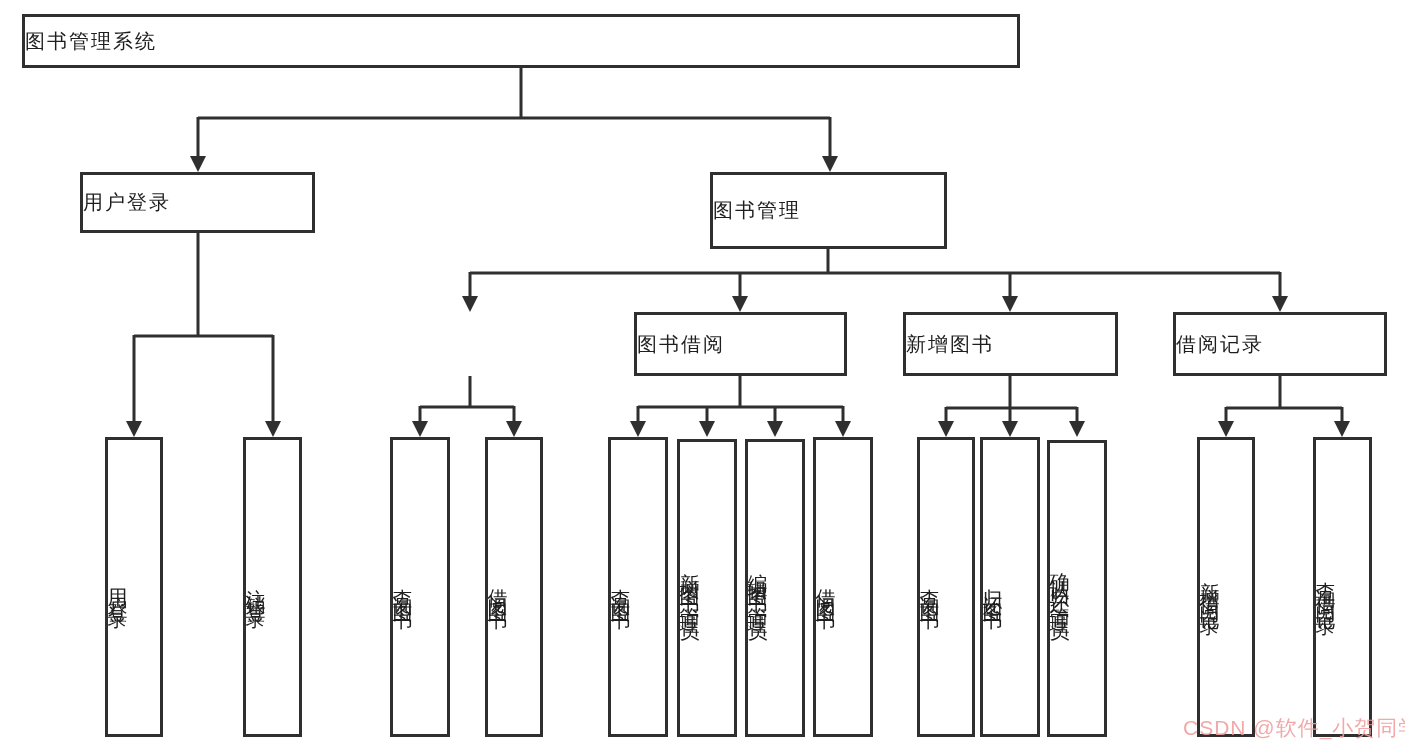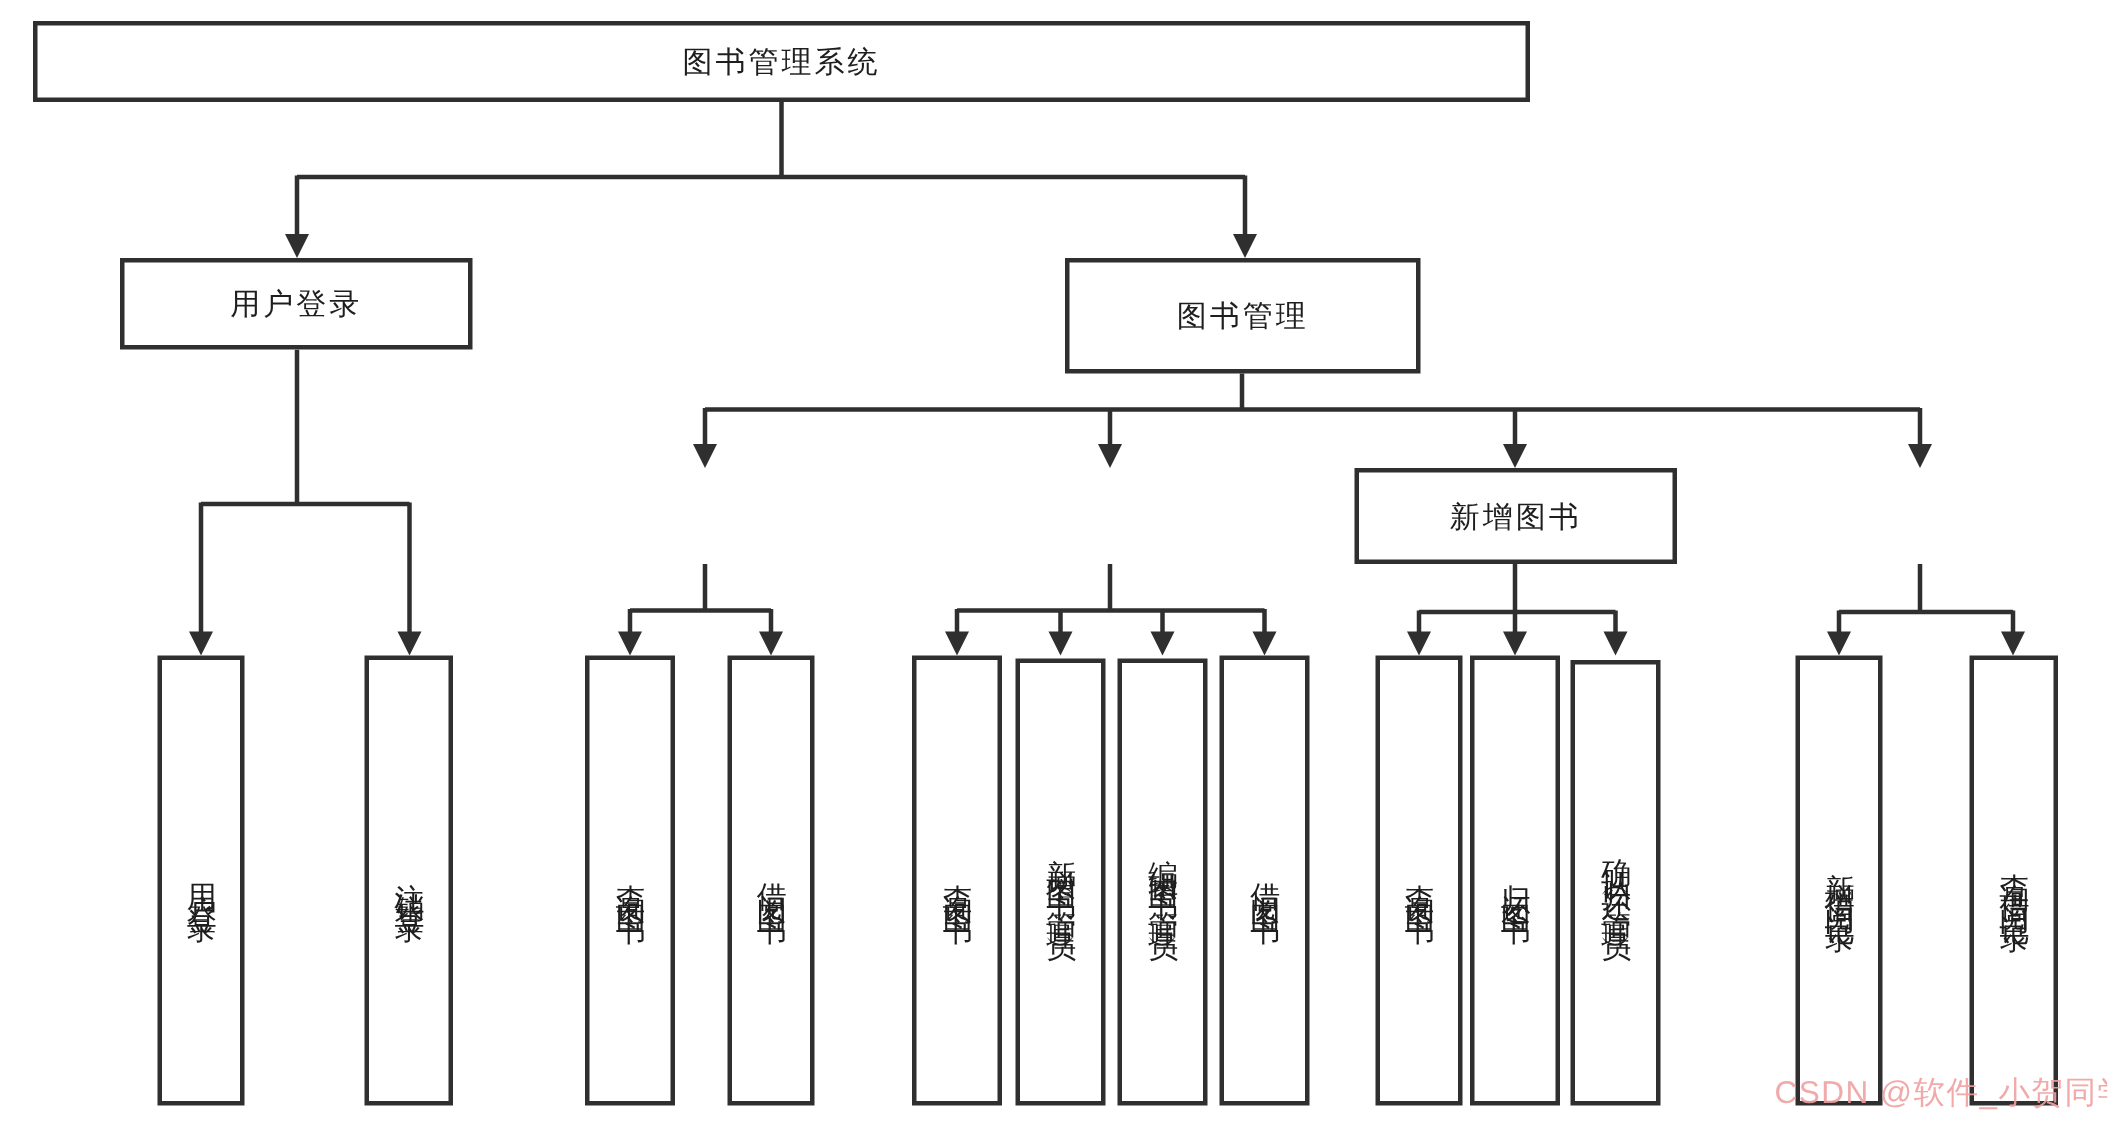--- a/index.html
+++ b/index.html
@@ -5,21 +5,21 @@
   html,body{margin:0;padding:0;background:#ffffff;}
   .stage{
     position:relative;width:1405px;height:747px;background:#ffffff;
     font-family:"Liberation Sans",sans-serif;color:#222222;overflow:hidden;
   }
   .wires{position:absolute;left:0;top:0;width:1405px;height:747px;}
   .wires path{stroke:#2f2f2f;stroke-width:3;fill:none;}
   .wires polygon{fill:#2f2f2f;stroke:none;}
   .box{
     position:absolute;background:#ffffff;border:3px solid #2f2f2f;
-    box-sizing:border-box;display:flex;align-items:center;justify-content:center;
+    box-sizing:border-box;display:flex;align-items:center;
   }
   .box span{font-size:20px;letter-spacing:2px;font-weight:500;white-space:nowrap;color:#1e1e1e;}
   .leaf span{
     writing-mode:vertical-rl;letter-spacing:7px;line-height:1;white-space:nowrap;
   }
   .watermark{
     position:absolute;left:1183px;top:714px;font-size:21px;letter-spacing:1px;
     color:#f0a0a0;opacity:.9;z-index:5;white-space:nowrap;
   }
 </style>
@@ -75,22 +75,28 @@
     <span>图书管理系统</span>
   </div>
 
   <div class="box" style="left:80px;top:172px;width:235px;height:61px">
     <span>用户登录</span>
   </div>
   <div class="box" style="left:710px;top:172px;width:237px;height:77px">
     <span>图书管理</span>
   </div>
 
+  <div class="box" style="left:634px;top:312px;width:213px;height:64px">
+    <span>图书借阅</span>
+  </div>
   <div class="box" style="left:903px;top:312px;width:215px;height:64px">
     <span>新增图书</span>
+  </div>
+  <div class="box" style="left:1173px;top:312px;width:214px;height:64px">
+    <span>借阅记录</span>
   </div>
 
   <div class="box leaf" style="left:105px;top:437px;width:58px;height:300px">
     <span>用户登录</span>
   </div>
   <div class="box leaf" style="left:243px;top:437px;width:59px;height:300px">
     <span>注销登录</span>
   </div>
 
   <div class="box leaf" style="left:390px;top:437px;width:60px;height:300px">

